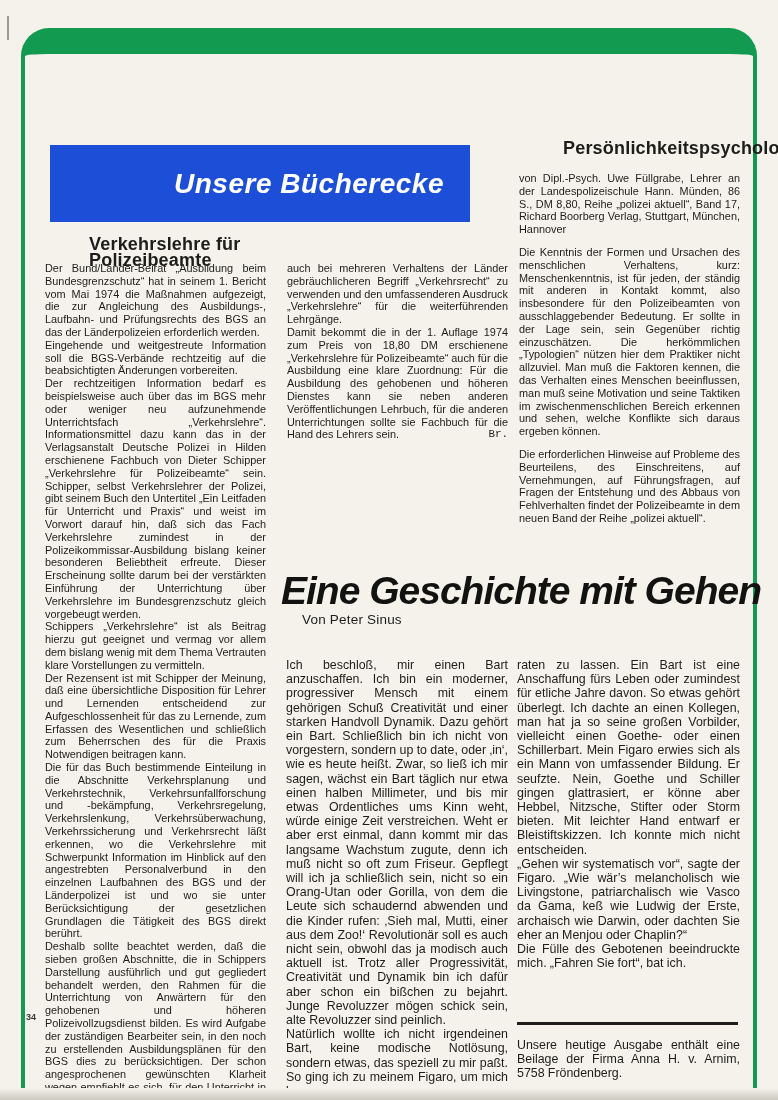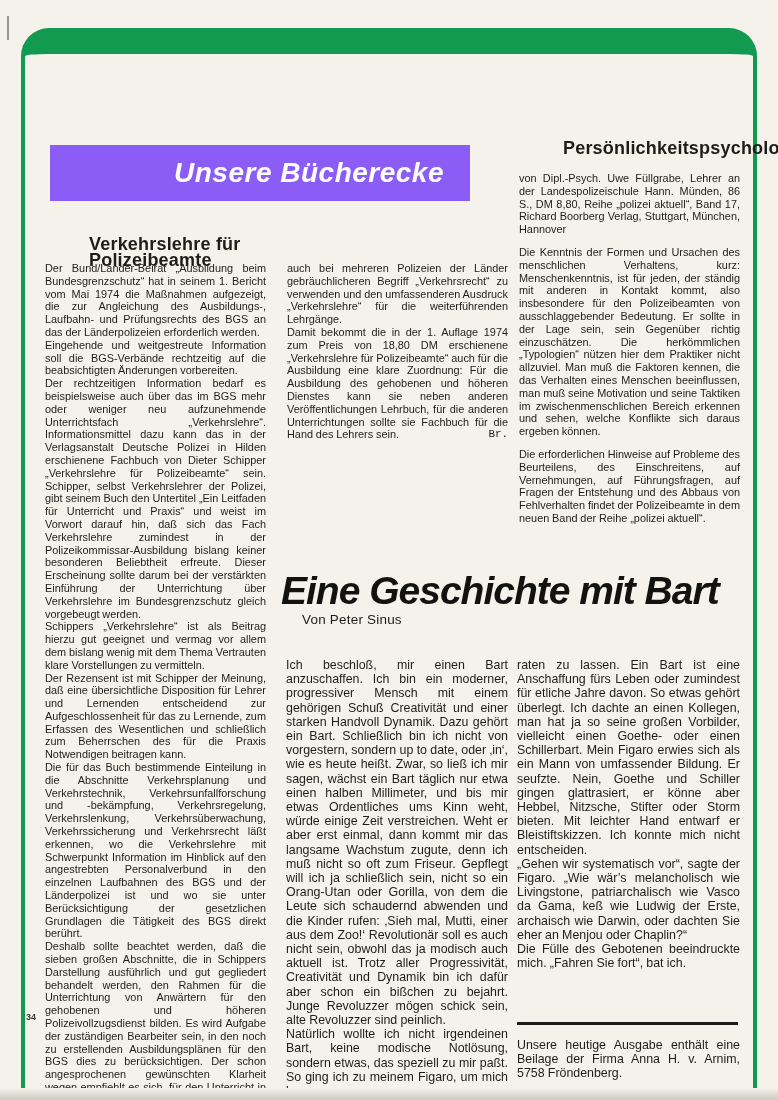--- a/index.html
+++ b/index.html
@@ -20,21 +20,21 @@
     border-right:4px solid #119a50;
     border-radius:28px 28px 0 0;
     box-sizing:content-box;
   }
   .margin-tick{left:7px;top:16px;width:2px;height:24px;background:#9a9890;}
   .bottom-edge{left:0;bottom:0;width:778px;height:12px;
     background:linear-gradient(#f4f2ea,#ccc9c0);}
 
   
   .banner{
-    left:50px;top:145px;width:420px;height:56px;background:#8b5cf6;
+    left:50px;top:145px;width:420px;height:77px;background:#1d4ed8;
     display:flex;align-items:center;justify-content:flex-end;
     padding-right:26px;box-sizing:border-box;
   }
   .banner-title{
     color:#fdfdfb;font-style:italic;font-weight:bold;font-size:28px;
     letter-spacing:.5px;white-space:nowrap;
   }
 
   .col-heading{
     font-weight:bold;font-size:18px;letter-spacing:.2px;line-height:16px;padding-left:44px;
@@ -95,35 +95,35 @@
   <p>Der Bund/Länder-Beirat „Ausbildung beim Bundesgrenzschutz“ hat in seinem 1. Bericht vom Mai 1974 die Maßnahmen aufgezeigt, die zur Angleichung des Ausbildungs-, Laufbahn- und Prüfungsrechts des BGS an das der Länderpolizeien erforderlich werden.</p>
   <p>Eingehende und weitgestreute Information soll die BGS-Verbände rechtzeitig auf die beabsichtigten Änderungen vorbereiten.</p>
   <p>Der rechtzeitigen Information bedarf es beispielsweise auch über das im BGS mehr oder weniger neu aufzunehmende Unterrichtsfach „Verkehrslehre“. Informationsmittel dazu kann das in der Verlagsanstalt Deutsche Polizei in Hilden erschienene Fachbuch von Dieter Schipper „Verkehrslehre für Polizeibeamte“ sein. Schipper, selbst Verkehrslehrer der Polizei, gibt seinem Buch den Untertitel „Ein Leitfaden für Unterricht und Praxis“ und weist im Vorwort darauf hin, daß sich das Fach Verkehrslehre zumindest in der Polizeikommissar-Ausbildung bislang keiner besonderen Beliebtheit erfreute. Dieser Erscheinung sollte darum bei der verstärkten Einführung der Unterrichtung über Verkehrslehre im Bundesgrenzschutz gleich vorgebeugt werden.</p>
   <p>Schippers „Verkehrslehre“ ist als Beitrag hierzu gut geeignet und vermag vor allem dem bislang wenig mit dem Thema Vertrauten klare Vorstellungen zu vermitteln.</p>
   <p>Der Rezensent ist mit Schipper der Meinung, daß eine übersichtliche Disposition für Lehrer und Lernenden entscheidend zur Aufgeschlossenheit für das zu Lernende, zum Erfassen des Wesentlichen und schließlich zum Beherrschen des für die Praxis Notwendigen beitragen kann.</p>
   <p>Die für das Buch bestimmende Einteilung in die Abschnitte Verkehrsplanung und Verkehrstechnik, Verkehrsunfallforschung und -bekämpfung, Verkehrsregelung, Verkehrslenkung, Verkehrsüberwachung, Verkehrssicherung und Verkehrsrecht läßt erkennen, wo die Verkehrslehre mit Schwerpunkt Information im Hinblick auf den angestrebten Personalverbund in den einzelnen Laufbahnen des BGS und der Länderpolizei ist und wo sie unter Berücksichtigung der gesetzlichen Grundlagen die Tätigkeit des BGS direkt berührt.</p>
   <p>Deshalb sollte beachtet werden, daß die sieben großen Abschnitte, die in Schippers Darstellung ausführlich und gut gegliedert behandelt werden, den Rahmen für die Unterrichtung von Anwärtern für den gehobenen und höheren Polizeivollzugsdienst bilden. Es wird Aufgabe der zuständigen Bearbeiter sein, in den noch zu erstellenden Ausbildungsplänen für den BGS dies zu berücksichtigen. Der schon angesprochenen gewünschten Klarheit wegen empfiehlt es sich, für den Unterricht in der Grundausbildung und im späteren Laufbahnlehrgang für den mittleren Polizeivollzugsdienst im BGS den</p>
 </div>
 
 <div class="abs review-text col2-body">
-  <p>auch bei mehreren Polizeien der Länder gebräuchlicheren Begriff „Verkehrsrecht“ zu verwenden und den umfassenderen Ausdruck „Verkehrslehre“ für die weiterführenden Lehrgänge.</p>
+  <p>auch bei mehreren Verhaltens der Länder gebräuchlicheren Begriff „Verkehrsrecht“ zu verwenden und den umfassenderen Ausdruck „Verkehrslehre“ für die weiterführenden Lehrgänge.</p>
   <p>Damit bekommt die in der 1. Auflage 1974 zum Preis von 18,80 DM erschienene „Verkehrslehre für Polizeibeamte“ auch für die Ausbildung eine klare Zuordnung: Für die Ausbildung des gehobenen und höheren Dienstes kann sie neben anderen Veröffentlichungen Lehrbuch, für die anderen Unterrichtungen sollte sie Fachbuch für die Hand des Lehrers sein.</p>
   <div class="sig-line">Br.</div>
 </div>
 
 <div class="abs psy-block">
   <div class="col-heading">Persönlichkeitspsychologie</div>
   <div class="review-text">
     <p>von Dipl.-Psych. Uwe Füllgrabe, Lehrer an der Landespolizeischule Hann. Münden, 86 S., DM 8,80, Reihe „polizei aktuell“, Band 17, Richard Boorberg Verlag, Stuttgart, München, Hannover</p>
     <p>Die Kenntnis der Formen und Ursachen des menschlichen Verhaltens, kurz: Menschenkenntnis, ist für jeden, der ständig mit anderen in Kontakt kommt, also insbesondere für den Polizeibeamten von ausschlaggebender Bedeutung. Er sollte in der Lage sein, sein Gegenüber richtig einzuschätzen. Die herkömmlichen „Typologien“ nützen hier dem Praktiker nicht allzuviel. Man muß die Faktoren kennen, die das Verhalten eines Menschen beeinflussen, man muß seine Motivation und seine Taktiken im zwischenmenschlichen Bereich erkennen und sehen, welche Konflikte sich daraus ergeben können.</p>
     <p>Die erforderlichen Hinweise auf Probleme des Beurteilens, des Einschreitens, auf Vernehmungen, auf Führungsfragen, auf Fragen der Entstehung und des Abbaus von Fehlverhalten findet der Polizeibeamte in dem neuen Band der Reihe „polizei aktuell“.</p>
   </div>
 </div>
 
-<div class="abs story-title">Eine Geschichte mit Bart</div>
+<div class="abs story-title">Eine Geschichte mit Gehen</div>
 <div class="abs story-byline">Von Peter Sinus</div>
 
 <div class="abs story-text storyA">
   <p>Ich beschloß, mir einen Bart anzuschaffen. Ich bin ein moderner, progressiver Mensch mit einem gehörigen Schuß Creativität und einer starken Handvoll Dynamik. Dazu gehört ein Bart. Schließlich bin ich nicht von vorgestern, sondern up to date, oder ‚in‘, wie es heute heißt. Zwar, so ließ ich mir sagen, wächst ein Bart täglich nur etwa einen halben Millimeter, und bis mir etwas Ordentliches ums Kinn weht, würde einige Zeit verstreichen. Weht er aber erst einmal, dann kommt mir das langsame Wachstum zugute, denn ich muß nicht so oft zum Friseur. Gepflegt will ich ja schließlich sein, nicht so ein Orang-Utan oder Gorilla, von dem die Leute sich schaudernd abwenden und die Kinder rufen: ‚Sieh mal, Mutti, einer aus dem Zoo!‘ Revolutionär soll es auch nicht sein, obwohl das ja modisch auch aktuell ist. Trotz aller Progressivität, Creativität und Dynamik bin ich dafür aber schon ein bißchen zu bejahrt. Junge Revoluzzer mögen schick sein, alte Revoluzzer sind peinlich.</p>
   <p>Natürlich wollte ich nicht irgendeinen Bart, keine modische Notlösung, sondern etwas, das speziell zu mir paßt. So ging ich zu meinem Figaro, um mich be-</p>
 </div>
 
 <div class="abs story-text storyB">
   <p>raten zu lassen. Ein Bart ist eine Anschaffung fürs Leben oder zumindest für etliche Jahre davon. So etwas gehört überlegt. Ich dachte an einen Kollegen, man hat ja so seine großen Vorbilder, vielleicht einen Goethe- oder einen Schillerbart. Mein Figaro erwies sich als ein Mann von umfassender Bildung. Er seufzte. Nein, Goethe und Schiller gingen glattrasiert, er könne aber Hebbel, Nitzsche, Stifter oder Storm bieten. Mit leichter Hand entwarf er Bleistiftskizzen. Ich konnte mich nicht entscheiden.</p>
   <p>„Gehen wir systematisch vor“, sagte der Figaro. „Wie wär’s melancholisch wie Livingstone, patriarchalisch wie Vasco da Gama, keß wie Ludwig der Erste, archaisch wie Darwin, oder dachten Sie eher an Menjou oder Chaplin?“</p>

